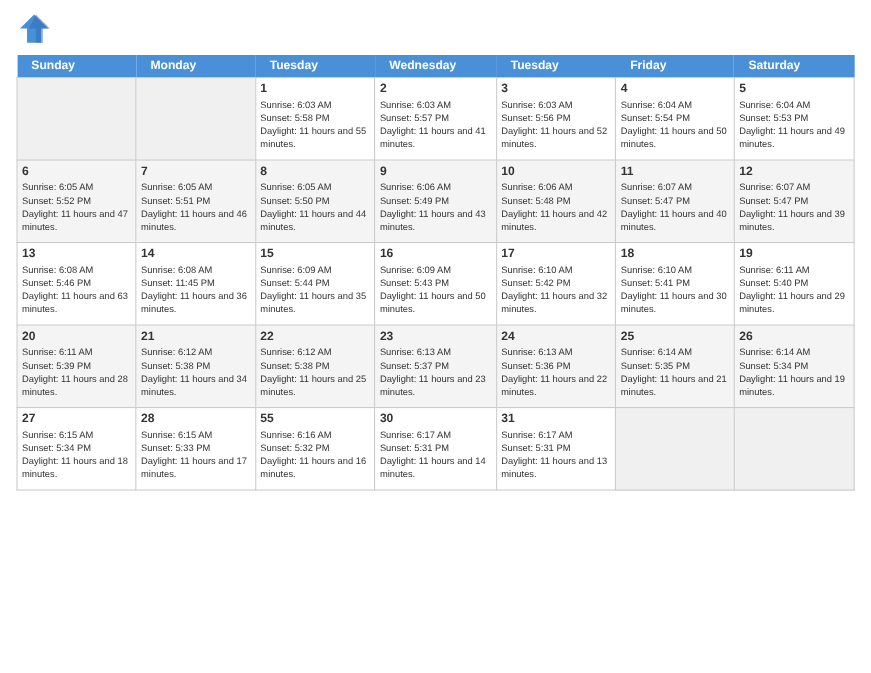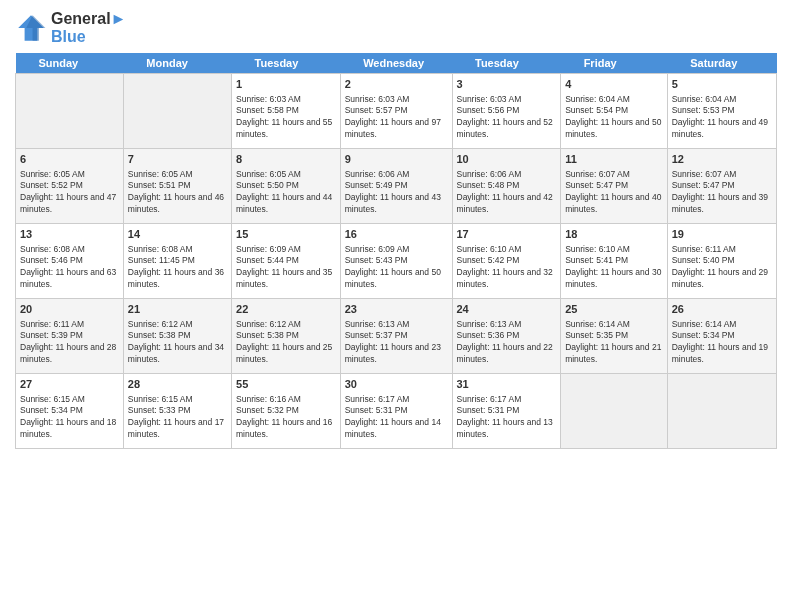--- a/index.html
+++ b/index.html
@@ -46,21 +46,21 @@
     }
     table {
       width: 100%;
       border-collapse: collapse;
       font-size: 9px;
     }
     thead tr th {
       background-color: #4a90d9;
       color: #fff;
       text-align: left;
-      padding: 4px 23px;
+      padding: 4px 13px;
       font-size: 11px;
       font-weight: bold;
     }
     tbody tr td {
       border: 1px solid #ccc;
       vertical-align: top;
       padding: 3px 4px;
       width: 113px;
       height: 75px;
       color: #333;
@@ -89,24 +89,20 @@
 </head>
 <body>
 
 <div class="page">
   <div class="header">
     <div class="logo">
       <svg class="logo-icon" viewBox="0 0 40 40">
         <polygon points="20,4 36,20 28,20 28,36 12,36 12,20 4,20" fill="#4a90d9"></polygon>
         <polygon points="22,4 38,20 30,20 30,36 22,36 22,20 14,20" fill="#2a6ab0" opacity="0.5"></polygon>
       </svg>
-      <div>
-        <div style="font-size:16px;font-weight:bold;color:#333;line-height:1.1;">General<span style="color:#4a90d9;">►</span></div>
-        <div style="font-size:16px;font-weight:bold;color:#4a90d9;line-height:1.1;">Blue</div>
-      </div>
     </div>
     <div class="title-block">
       <div class="month-title"></div>
       <div class="location"></div>
     </div>
   </div>
 
   <table>
     <thead>
       <tr id="thead-row">
@@ -126,21 +122,21 @@
           <td>
             <span class="day-num">1</span>
             <div>Sunrise: 6:03 AM</div>
             <div>Sunset: 5:58 PM</div>
             <div>Daylight: 11 hours and 55 minutes.</div>
           </td>
           <td>
             <span class="day-num">2</span>
             <div>Sunrise: 6:03 AM</div>
             <div>Sunset: 5:57 PM</div>
-            <div>Daylight: 11 hours and 97 minutes.</div>
+            <div>Daylight: 11 hours and 41 minutes.</div>
           </td>
           <td>
             <span class="day-num">3</span>
             <div>Sunrise: 6:03 AM</div>
             <div>Sunset: 5:56 PM</div>
             <div>Daylight: 11 hours and 52 minutes.</div>
           </td>
           <td>
             <span class="day-num">4</span>
             <div>Sunrise: 6:04 AM</div>

